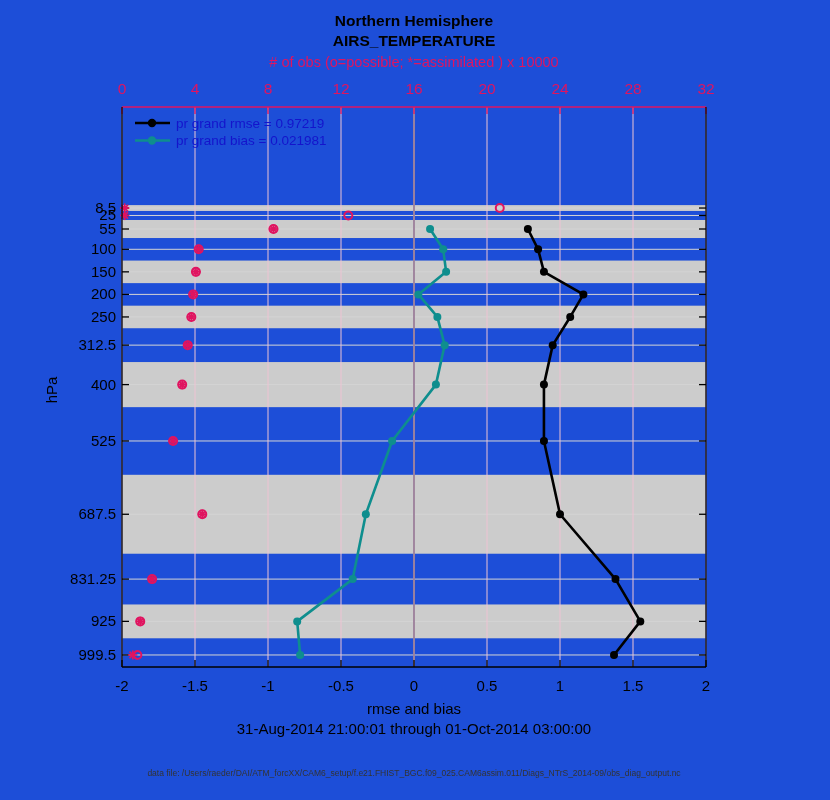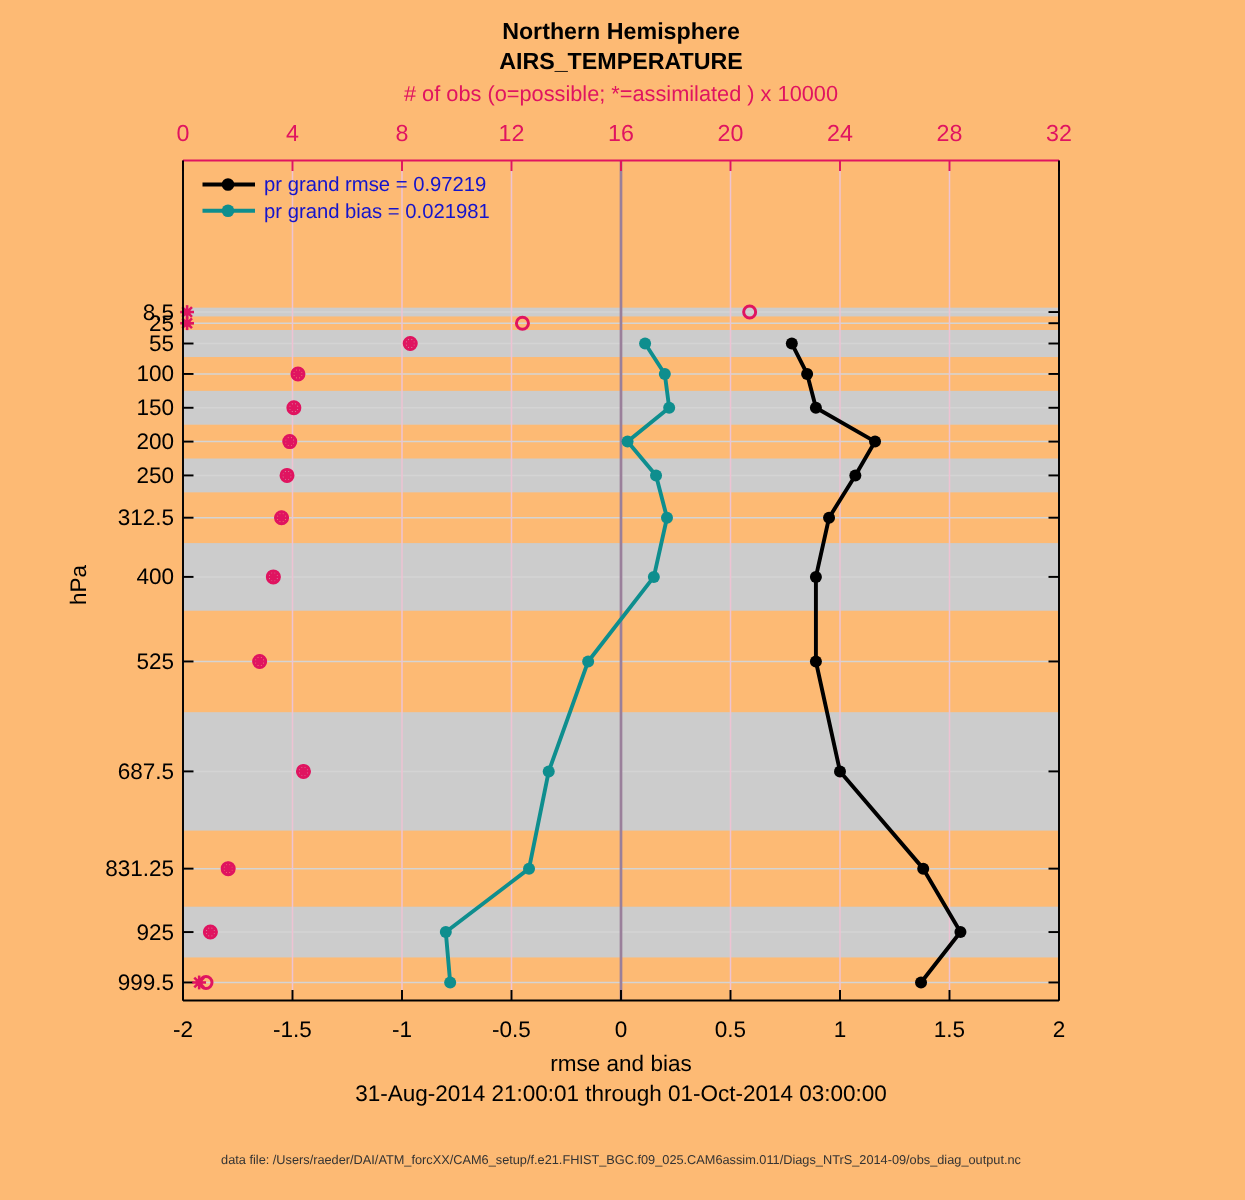--- a/index.html
+++ b/index.html
@@ -1,16 +1,16 @@
 <!DOCTYPE html>
 <html><head>
 <meta charset="utf-8">
 <style>
   html,body{margin:0;padding:0;background:#ffffff;}
-  #figure{position:relative;width:830px;height:800px;background:#fdba74;overflow:hidden;
+  #figure{position:relative;width:830px;height:800px;background:#1d4ed8;overflow:hidden;
           font-family:"Liberation Sans", sans-serif;}
   svg text{font-family:"Liberation Sans", sans-serif;}
   .title-line{font-weight:bold;fill:#000000;}
 </style>
 </head>
 <body>
 
 <div id="figure">
   <svg id="plot-svg" width="830" height="800" viewBox="0 0 830 800">
 

